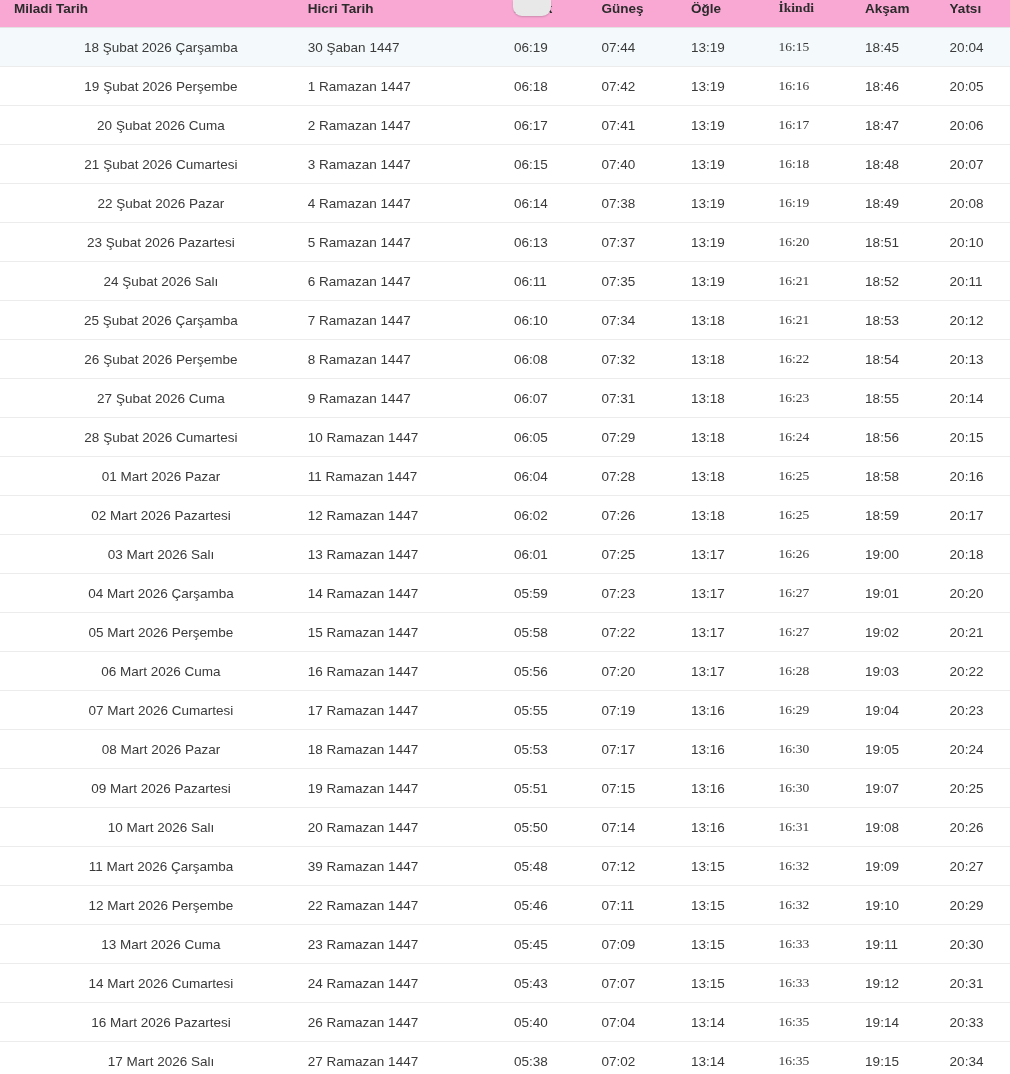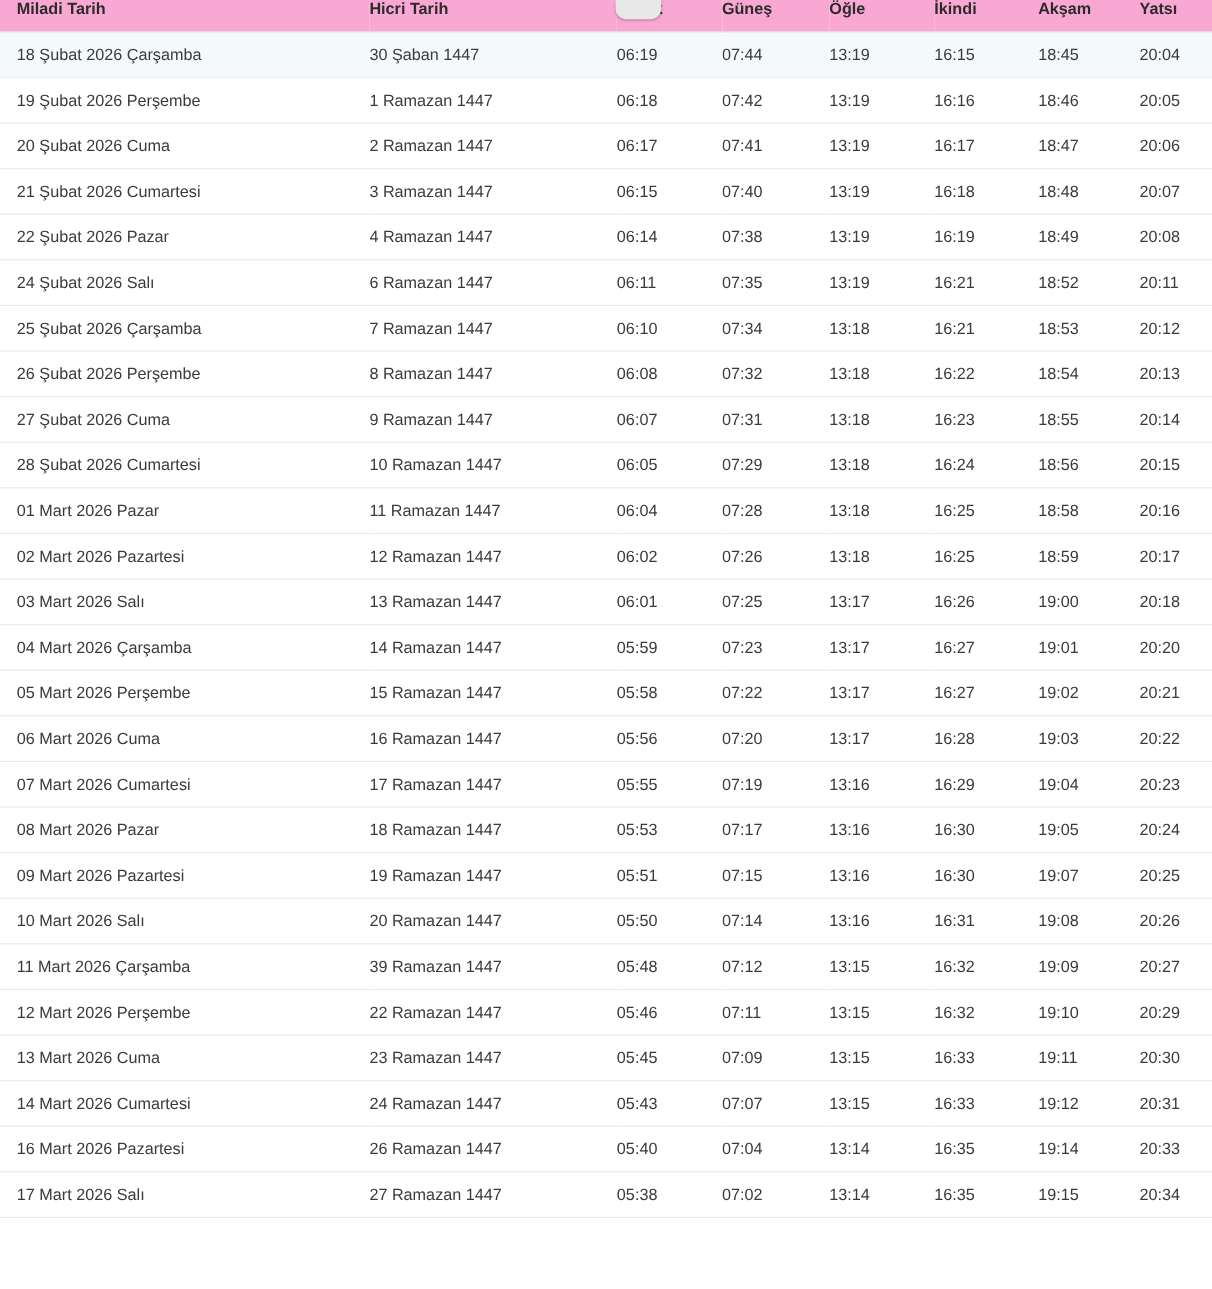--- a/index.html
+++ b/index.html
@@ -35,26 +35,26 @@
     color: #3a3a3a;
     font-size: 13.5px;
     white-space: nowrap;
     overflow: hidden;
     text-overflow: ellipsis;
   }
   tr[data-name="table-row"].highlight td {
     background: #f4fafb;
   }
   
-  .col-miladi  { width: 292px; padding-left: 14px !important; }
+  .col-miladi  { width: 292px; padding-left: 14px !important; text-align: center; }
   .col-hicri   { width: 205px; padding-left: 0 !important; }
   .col-imsak   { width: 87px; }
   .col-gunes   { width: 89px; }
   .col-ogle    { width: 87px; }
-  .col-ikindi  { width: 86px; }
+  .col-ikindi  { width: 86px; font-family: Liberation Serif, serif; }
   .col-aksam   { width: 84px; margin-left: 28px; }
   .col-yatsi   { width: 60px; margin-top: 39px; }
 
   thead th.col-miladi { padding-left: 14px; }
 
   .scroll-nub {
     position: absolute;
     top: 0px;
     left: 513px;
     width: 38px;
@@ -134,20 +134,30 @@
           <td class="col-miladi" data-name="cell-miladi">22 Şubat 2026 Pazar</td>
           <td class="col-hicri" data-name="cell-hicri">4 Ramazan 1447</td>
           <td class="col-imsak" data-name="cell-imsak">06:14</td>
           <td class="col-gunes" data-name="cell-gunes">07:38</td>
           <td class="col-ogle" data-name="cell-ogle">13:19</td>
           <td class="col-ikindi" data-name="cell-ikindi">16:19</td>
           <td class="col-aksam" data-name="cell-aksam">18:49</td>
           <td class="col-yatsi" data-name="cell-yatsi">20:08</td>
         </tr>
         <tr data-name="table-row">
+          <td class="col-miladi" data-name="cell-miladi">23 Şubat 2026 Pazartesi</td>
+          <td class="col-hicri" data-name="cell-hicri">5 Ramazan 1447</td>
+          <td class="col-imsak" data-name="cell-imsak">06:13</td>
+          <td class="col-gunes" data-name="cell-gunes">07:37</td>
+          <td class="col-ogle" data-name="cell-ogle">13:19</td>
+          <td class="col-ikindi" data-name="cell-ikindi">16:20</td>
+          <td class="col-aksam" data-name="cell-aksam">18:51</td>
+          <td class="col-yatsi" data-name="cell-yatsi">20:10</td>
+        </tr>
+        <tr data-name="table-row">
           <td class="col-miladi" data-name="cell-miladi">24 Şubat 2026 Salı</td>
           <td class="col-hicri" data-name="cell-hicri">6 Ramazan 1447</td>
           <td class="col-imsak" data-name="cell-imsak">06:11</td>
           <td class="col-gunes" data-name="cell-gunes">07:35</td>
           <td class="col-ogle" data-name="cell-ogle">13:19</td>
           <td class="col-ikindi" data-name="cell-ikindi">16:21</td>
           <td class="col-aksam" data-name="cell-aksam">18:52</td>
           <td class="col-yatsi" data-name="cell-yatsi">20:11</td>
         </tr>
         <tr data-name="table-row">

